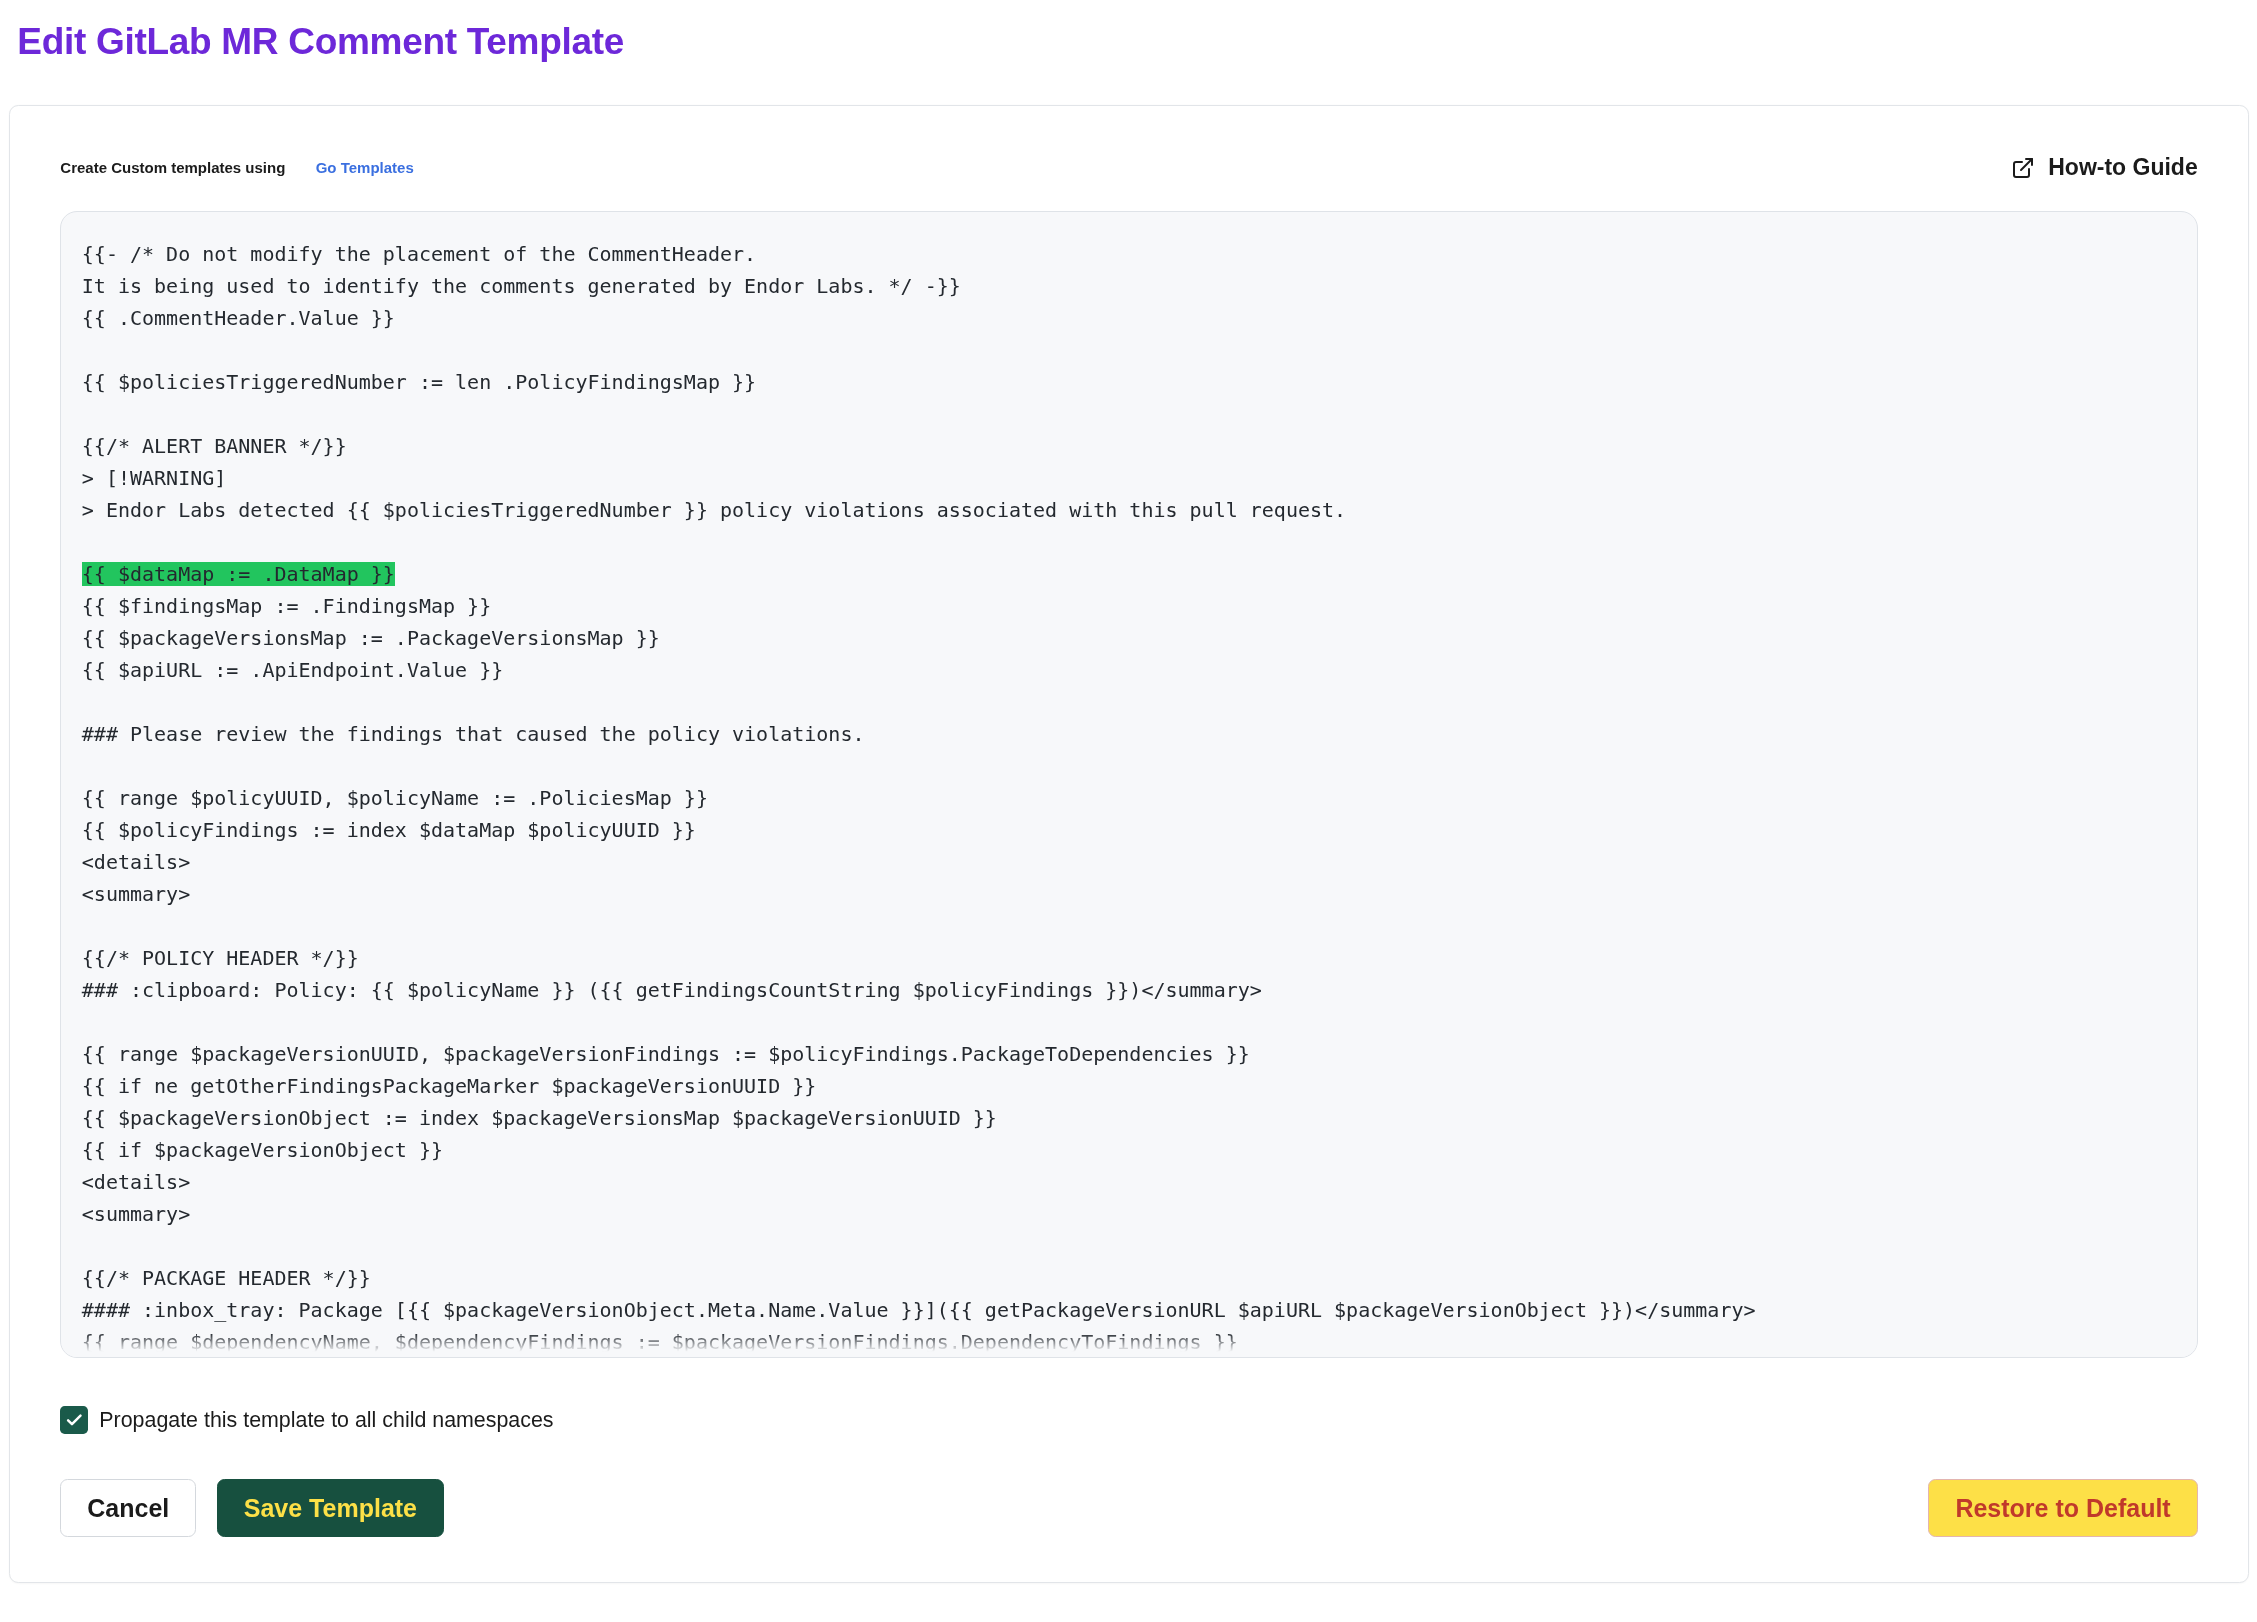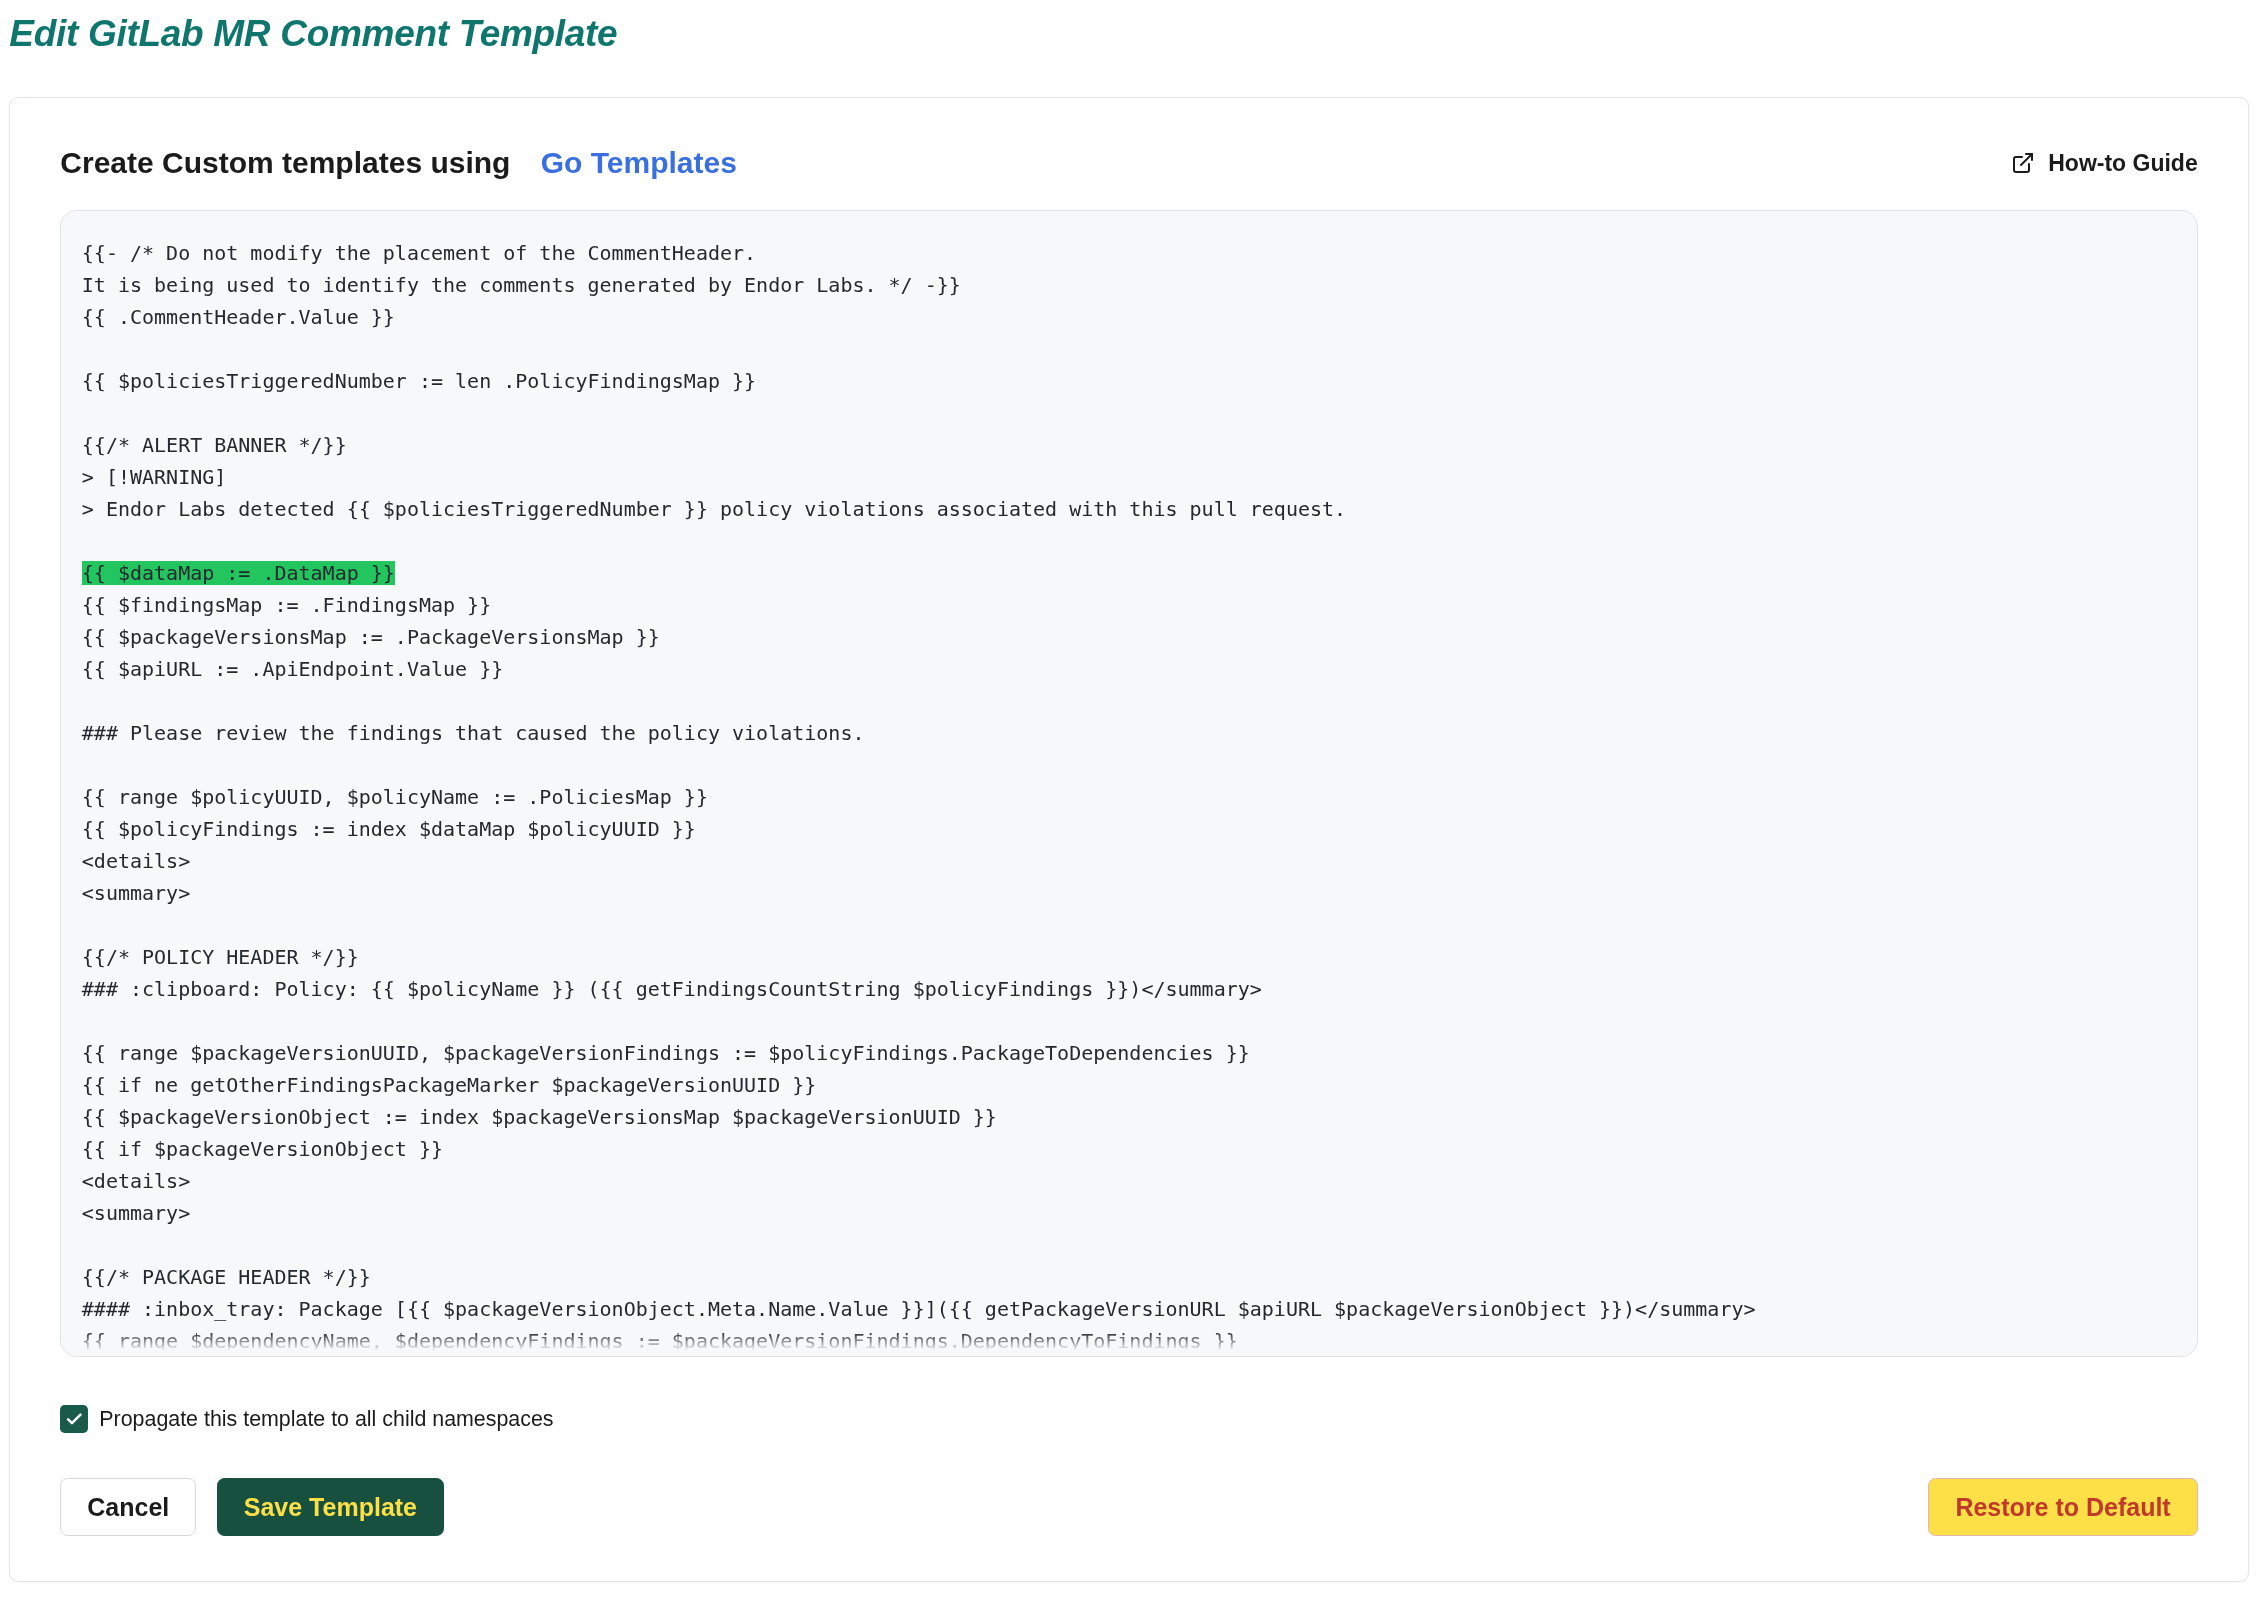--- a/index.html
+++ b/index.html
@@ -14,44 +14,43 @@
     min-height: 1622px;
     position: relative;
   }
   .page {
     width: 2258px;
     padding: 0 0 0 0;
   }
   .page-title {
     font-size: 37px;
     font-weight: bold;
-    color: #0f766e;
+    color: #6d28d9;
     letter-spacing: -0.3px;
     padding: 7.5px 0 0 9.3px;
-    margin: 0;
+    margin: 8px;
     height: 58px;
     line-height: 52px;
-    font-style: italic;
   }
   .card {
     border: 0.9px solid #e2e5e9;
     border-radius: 9.3px;
     background: #ffffff;
     margin: 39px 9.3px 0 9.3px;
     padding: 0 50px 45px 50px;
     box-shadow: 0 0.9px 1.9px rgba(16,24,40,0.03);
   }
   .card-header {
     display: flex;
     align-items: center;
     justify-content: space-between;
     padding: 48px 0 0 0;
   }
   .card-header-left {
-    font-size: 30px;
+    font-size: 15px;
     color: #1b1b1b;
     font-weight: bold;
     display: flex;
     align-items: baseline;
     gap: 9.3px;
   }
   .card-header-left .link {
     color: #3a6fe0;
     font-weight: bold;
     text-decoration: none;

